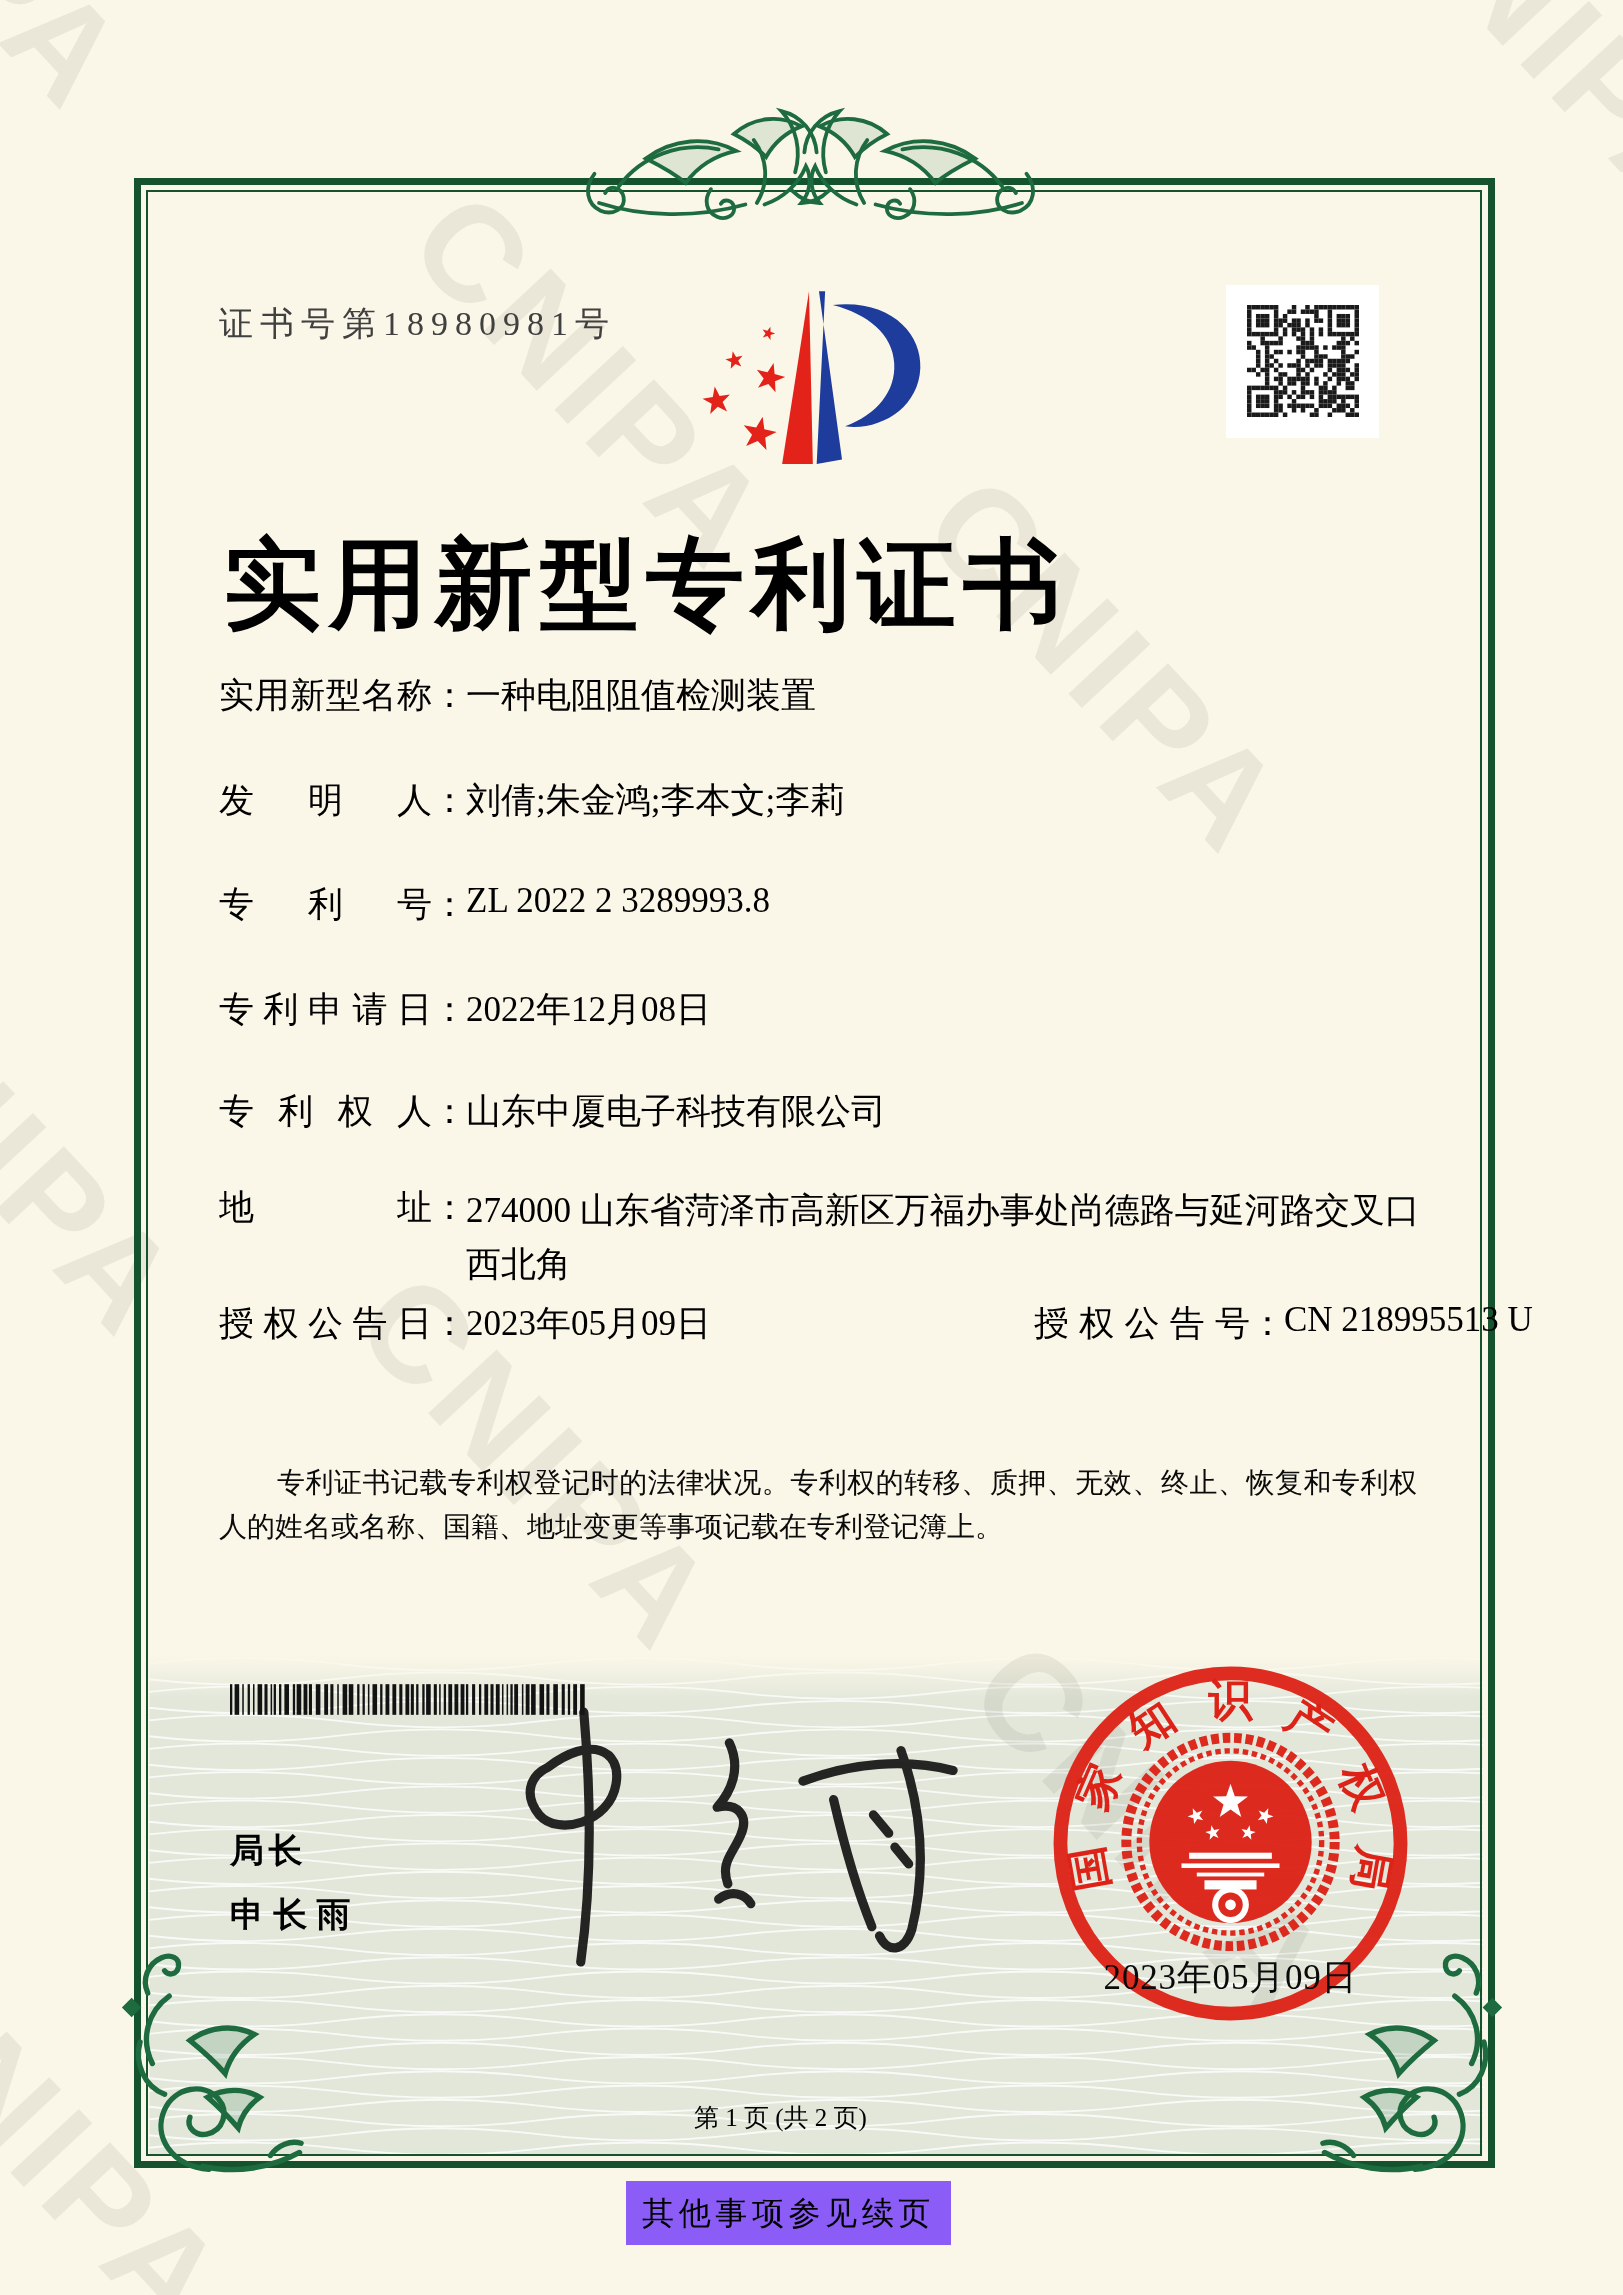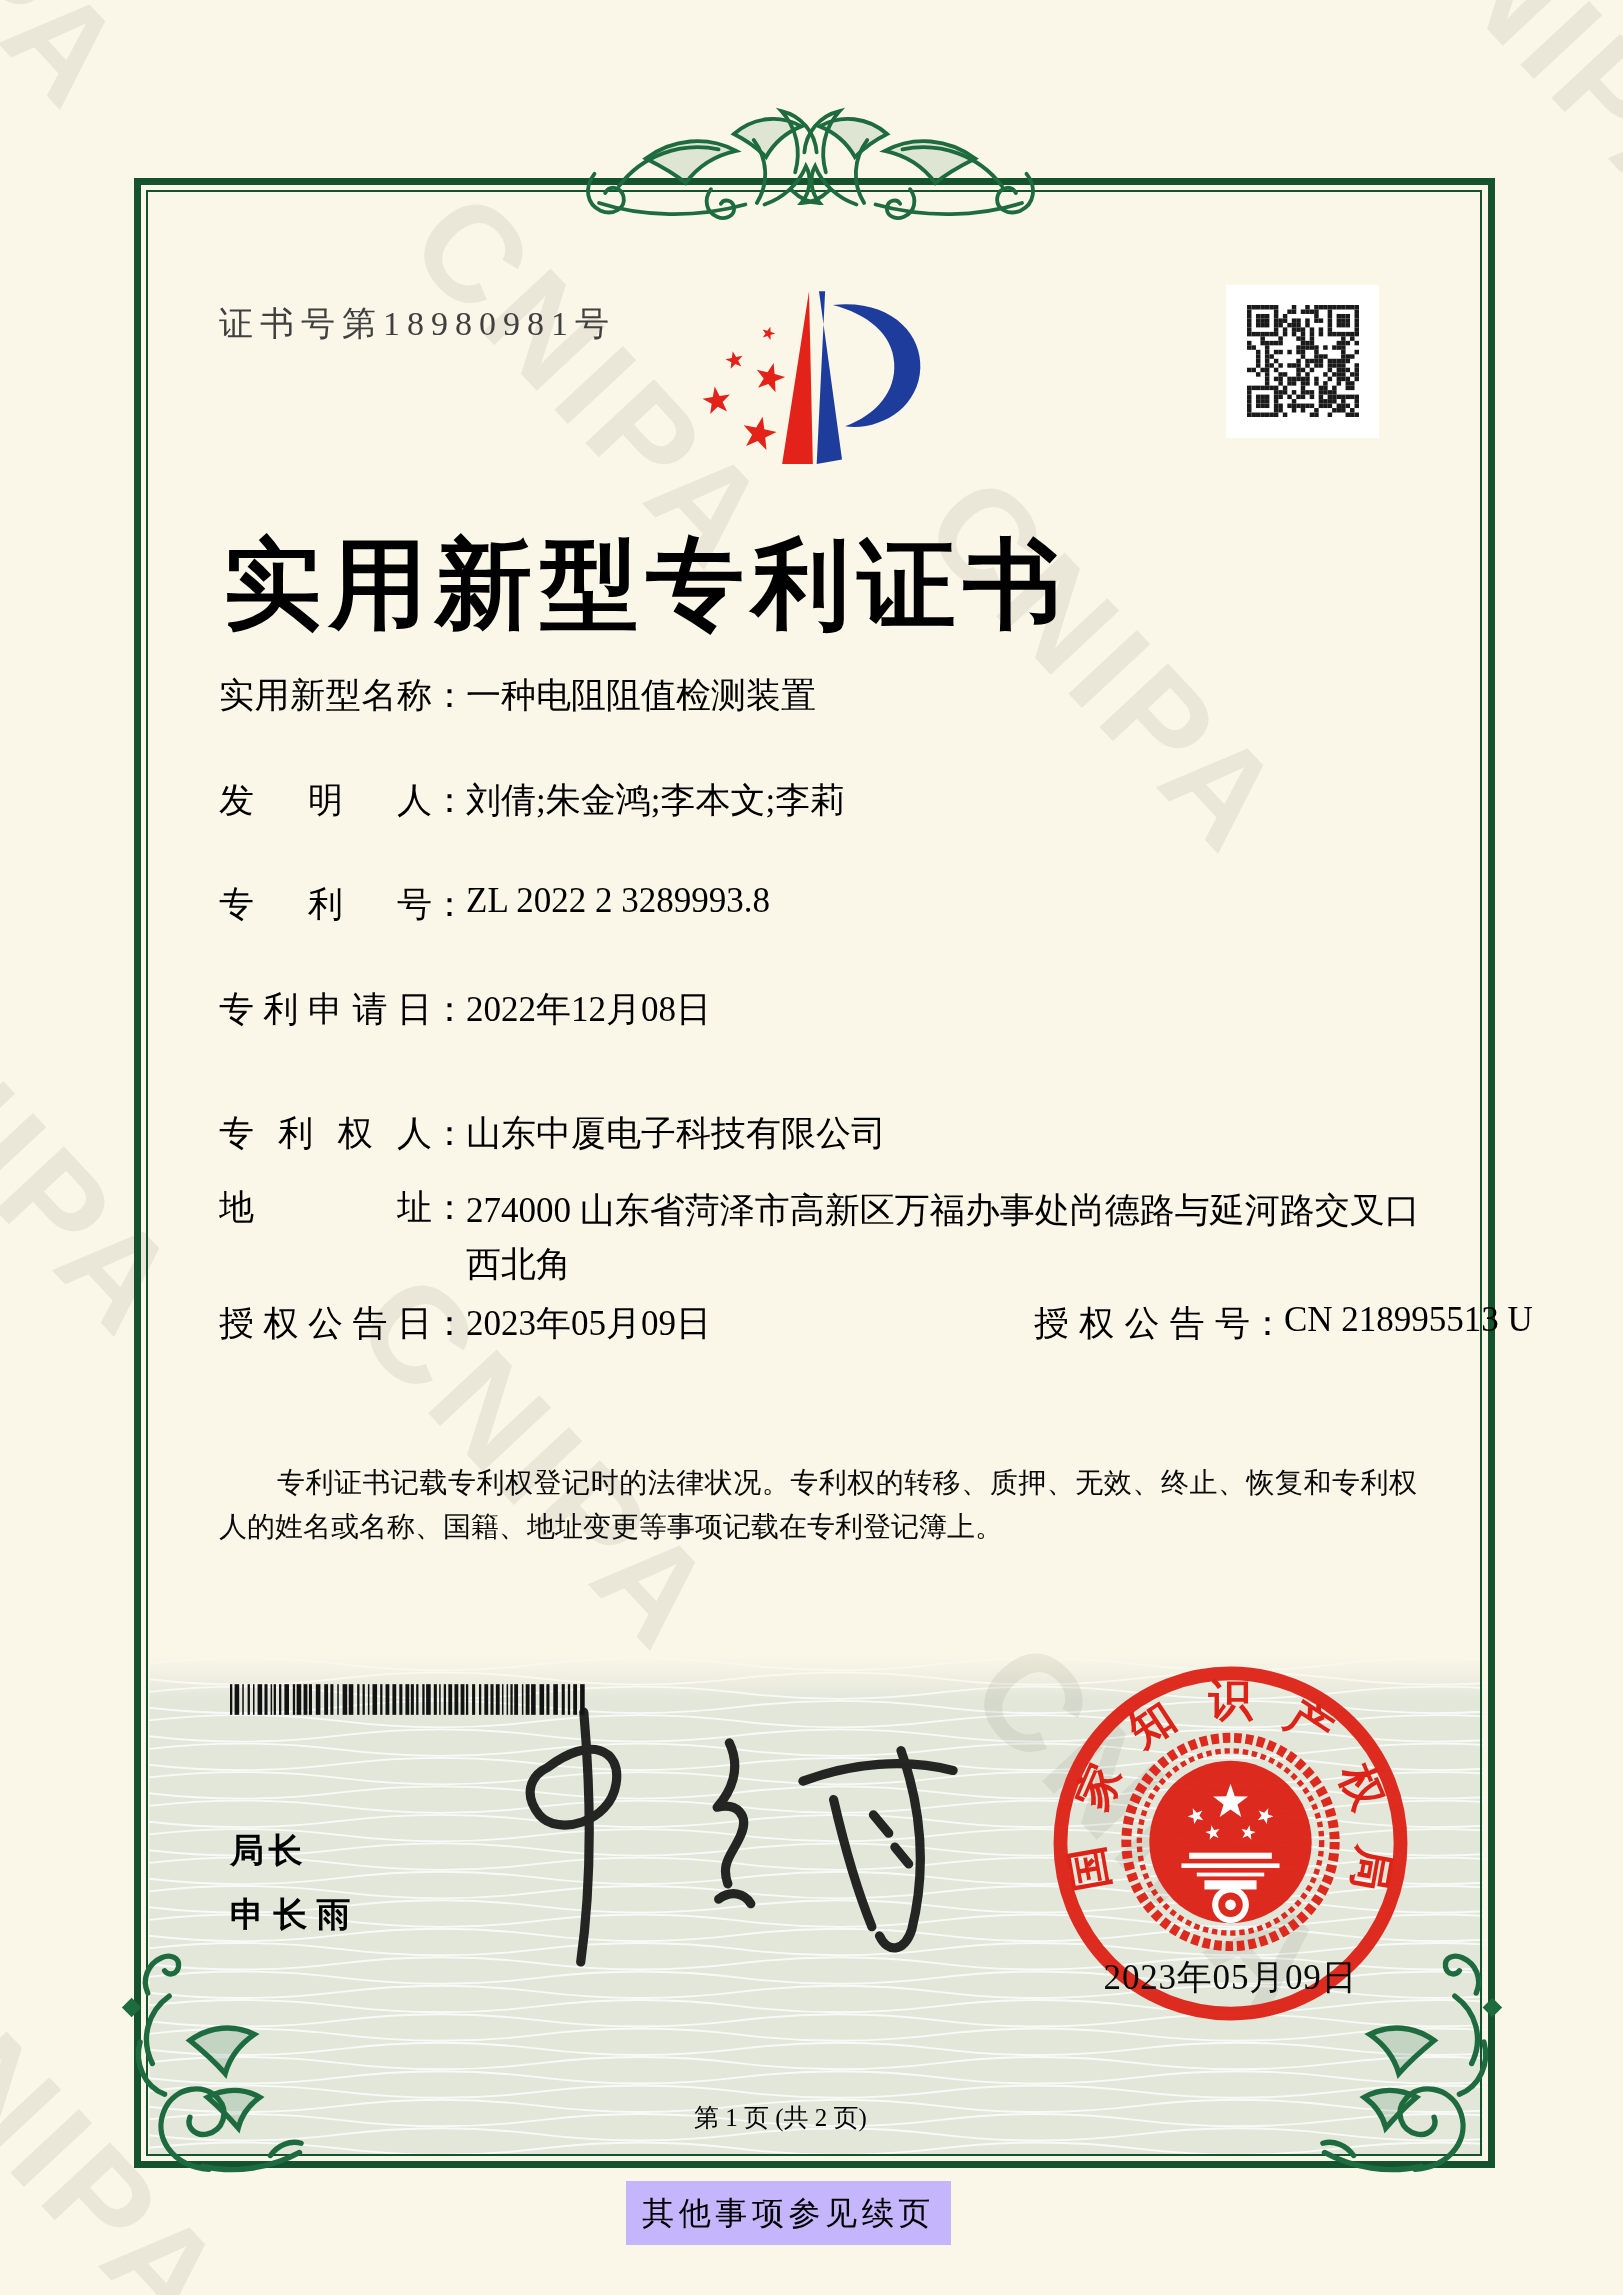--- a/index.html
+++ b/index.html
@@ -57,21 +57,21 @@
   #seal svg{position:absolute; left:0; top:0;}
   .seal-ch{position:absolute; left:50%; top:50%; width:49px; height:49px; margin-left:-24.5px; margin-top:-24.5px;
       text-align:center; line-height:49px; font-size:44px; font-weight:bold; color:var(--red);
       font-family:"Liberation Serif","DejaVu Serif",serif;}
   #seal-date{position:absolute; left:1039px; top:1954px; width:383px; text-align:center; font-size:35px;
       color:#0a0a0a; z-index:7; letter-spacing:0.8px;}
 
   #page-footer{position:absolute; left:535px; top:2101px; width:491px; text-align:center; font-size:25px;
       color:#000; z-index:5;}
 
-  #cont-box{position:absolute; left:626px; top:2181px; width:325px; height:64px; background:#c4b5fd;
+  #cont-box{position:absolute; left:626px; top:2181px; width:325px; height:64px; background:#8b5cf6;
       z-index:5; text-align:center;}
   #cont-box span{font-size:32px; letter-spacing:4.6px; line-height:64px; color:#000;}
 </style>
 </head>
 <body>
 
 <div id="page">
 
   <svg id="guilloche-wrap" width="1334" height="501" viewBox="0 0 1740 654">
       <rect x="0" y="0" width="1740" height="654" fill="#e2e7da"></rect>
@@ -518,21 +518,21 @@
   </div>
   <div class="row" style="top:777px;">
     <span class="lbl">发明人</span><span class="colon">：</span><span class="val">刘倩;朱金鸿;李本文;李莉</span>
   </div>
   <div class="row" style="top:881px;">
     <span class="lbl">专利号</span><span class="colon">：</span><span class="val">ZL 2022 2 3289993.8</span>
   </div>
   <div class="row" style="top:986px;">
     <span class="lbl">专利申请日</span><span class="colon">：</span><span class="val">2022年12月08日</span>
   </div>
-  <div class="row" style="top:1088px;margin-top:22px;">
+  <div class="row" style="top:1088px;">
     <span class="lbl">专利权人</span><span class="colon">：</span><span class="val">山东中厦电子科技有限公司</span>
   </div>
   <div class="row" style="top:1184px;">
     <span class="lbl">地址</span><span class="colon">：</span><span class="val val-wrap">274000 山东省菏泽市高新区万福办事处尚德路与延河路交叉口西北角</span>
   </div>
   <div class="row" style="top:1300px;">
     <span class="lbl">授权公告日</span><span class="colon">：</span><span class="val">2023年05月09日</span>
     <span class="row2">
       <span class="lbl2">授权公告号</span><span class="colon">：</span><span class="val">CN 218995513 U</span>
     </span>

